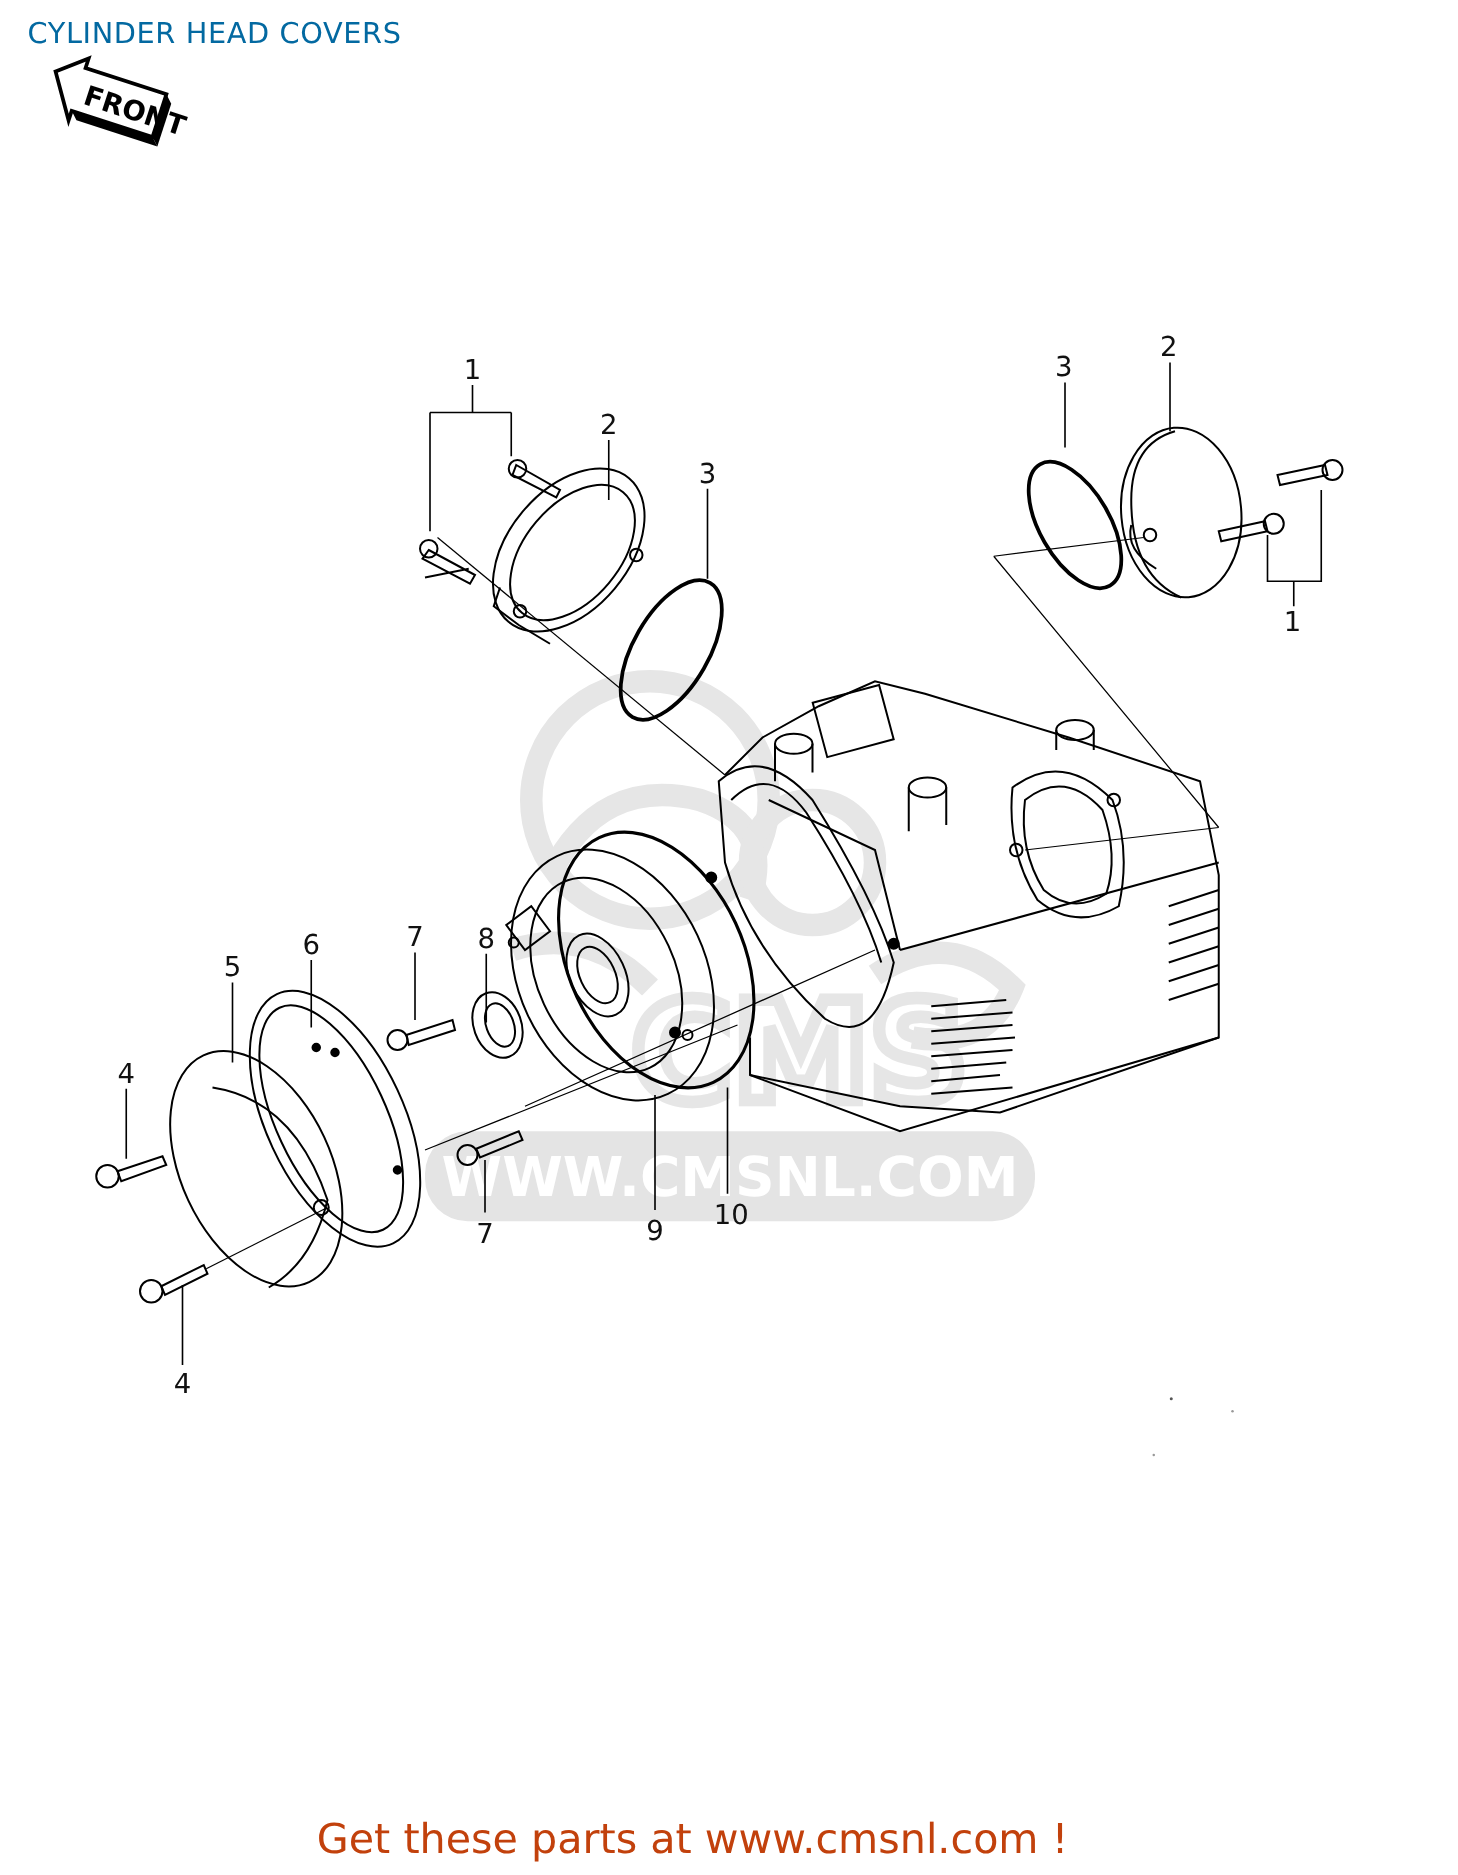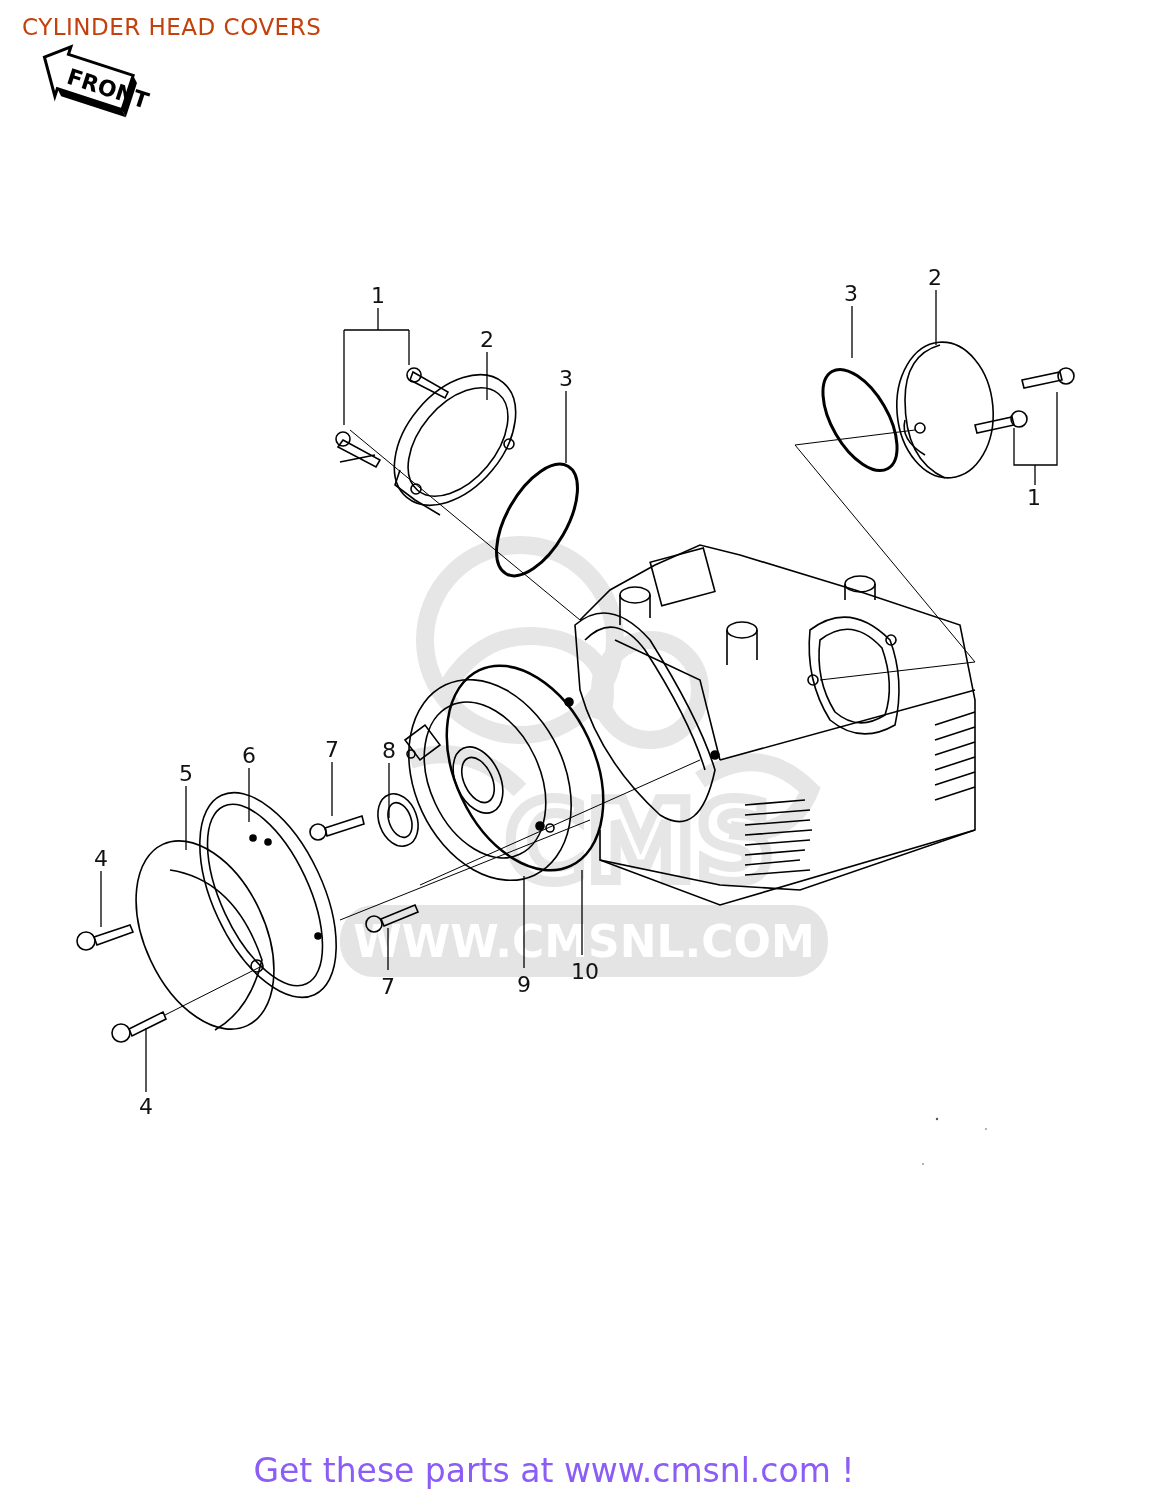--- a/index.html
+++ b/index.html
@@ -1,18 +1,18 @@
 <!DOCTYPE html>
 <html><head>
 <meta charset="utf-8">
 <style>
   html, body { margin: 0; padding: 0; background: #ffffff; }
   body { width: 1166px; height: 1500px; position: relative; overflow: hidden; font-family: "DejaVu Sans", sans-serif; }
-  .title { position: absolute; left: 22px; top: 14px; font-size: 23px; color: #c2410c; letter-spacing: 0.5px; z-index: 3; }
-  .footer { position: absolute; left: 0; width: 1136px; top: 1451px; text-align: center; font-size: 33px; color: #8b5cf6; }
+  .title { position: absolute; left: 22px; top: 14px; font-size: 23px; color: #0369a1; letter-spacing: 0.5px; z-index: 3; }
+  .footer { position: absolute; left: 0; width: 1136px; top: 1451px; text-align: center; font-size: 33px; color: #c2410c; }
   .footer span { margin-left: -28px; }
   svg.diagram { position: absolute; left: 0; top: 0; }
   .lbl { font-family: "DejaVu Sans", sans-serif; font-size: 22px; fill: #111; }
   .wm-text { font-family: "DejaVu Sans", sans-serif; font-weight: bold; font-size: 44px; fill: #ffffff; }
 </style>
 </head>
 <body>
 
 <div class="title">CYLINDER HEAD COVERS</div>
 

